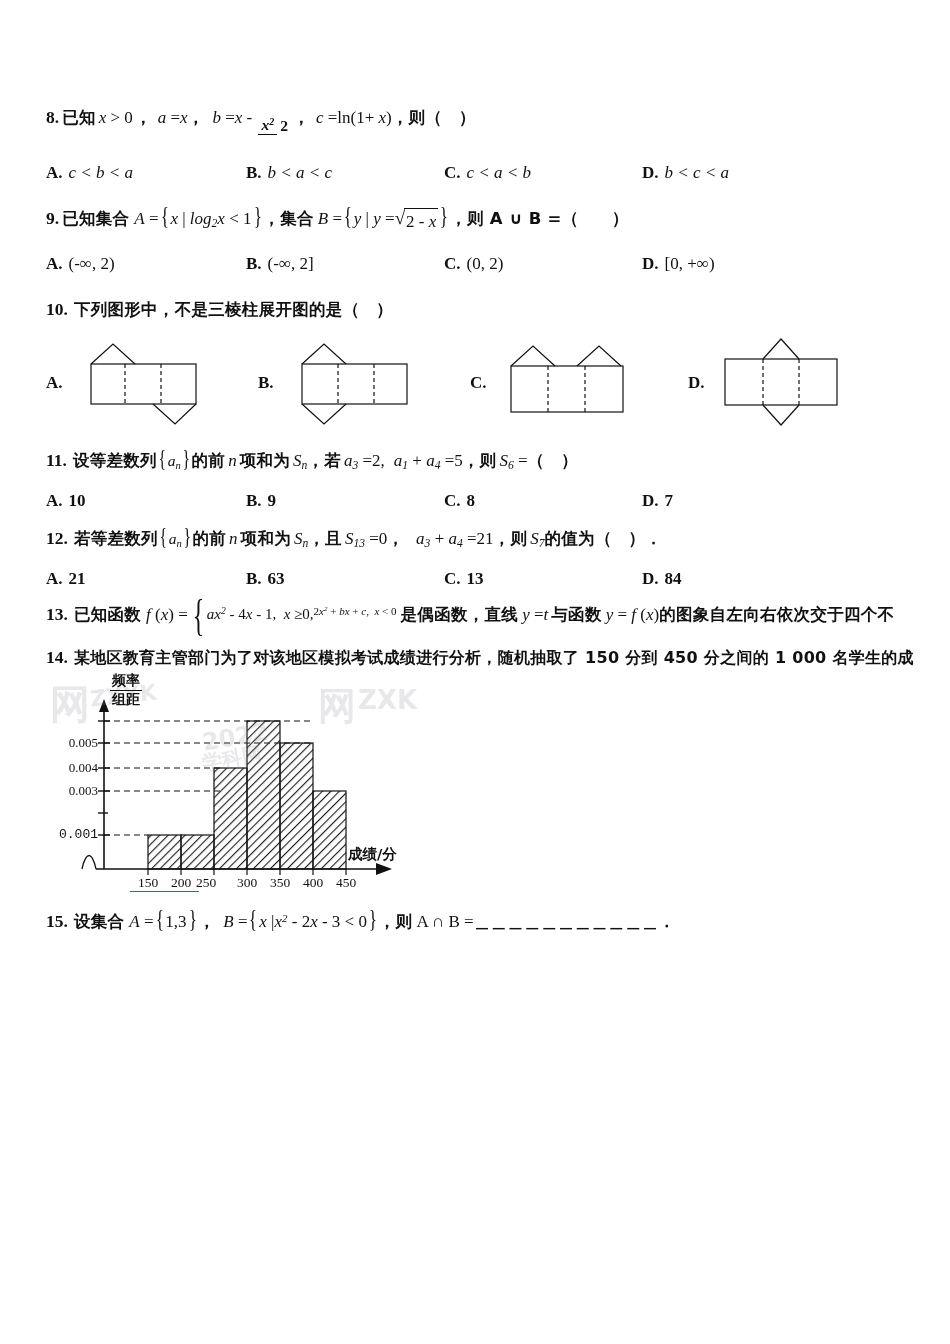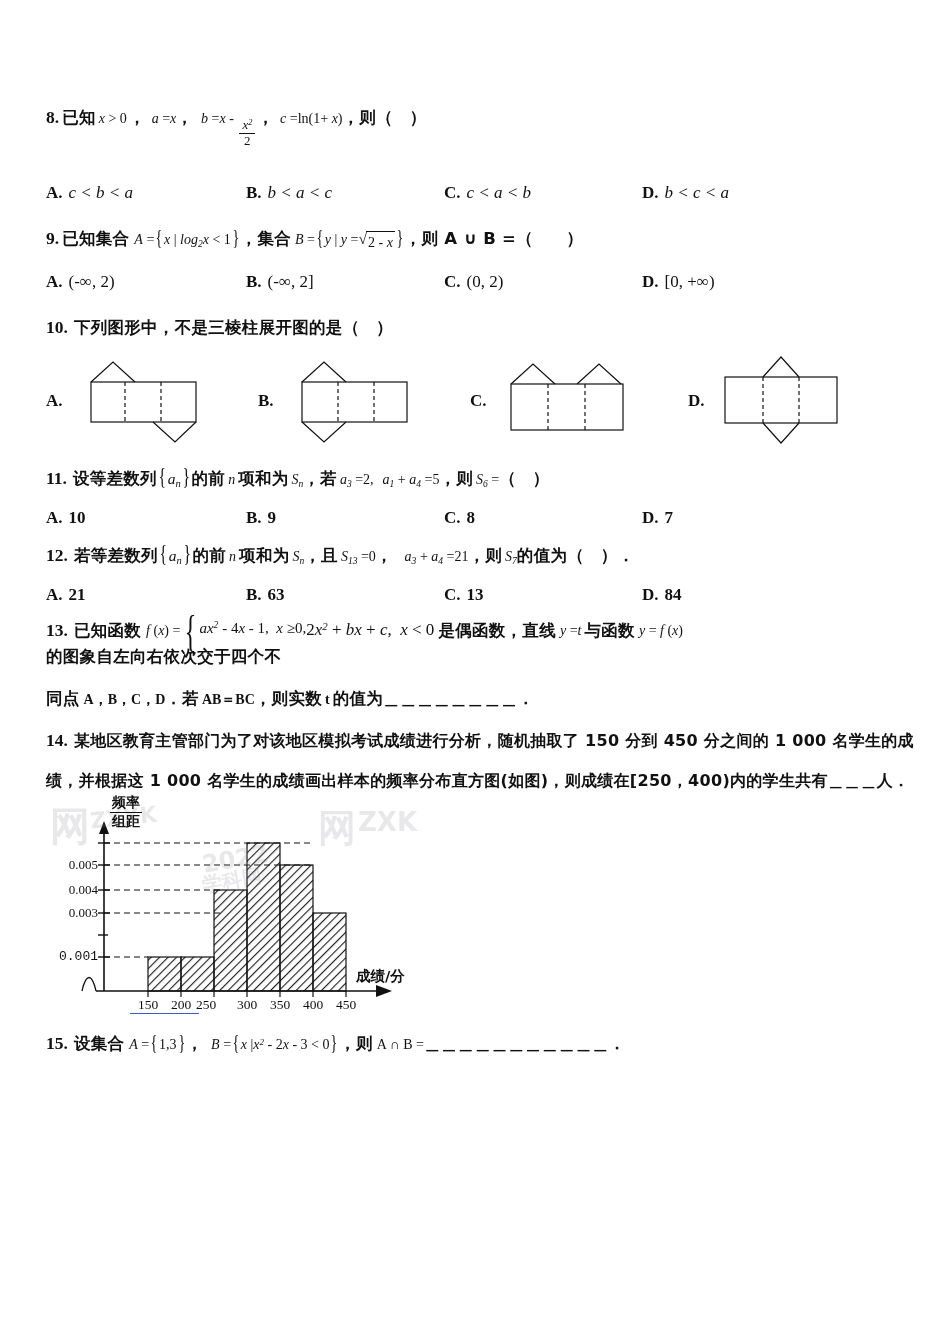--- a/index.html
+++ b/index.html
@@ -51,36 +51,37 @@
     font-weight: bold;
     font-family: "DejaVu Sans", "Liberation Sans", sans-serif;
     font-size: 16.5px;
   }
   .mi {
     font-style: italic;
     font-family: "Liberation Serif", "DejaVu Serif", serif;
   }
   .math {
     font-family: "Liberation Serif", "DejaVu Serif", serif;
-    font-size: 14px;
+    font-size: 17px;
     white-space: nowrap;
   }
   .small-math { font-size: 15.5px; }
   sub { font-size: 0.68em; vertical-align: -0.28em; font-style: italic;}
   sup { font-size: 0.64em; vertical-align: 0.5em; font-style: italic;}
 
   
   .frac {
     display: inline-flex;
-    flex-direction: column;
+    flex-direction: row;
     vertical-align: -0.45em;
     text-align: center;
-    margin: 12px 2px;
+    margin: 6px 2px;
     line-height: 1.05;
     font-size: 0.92em;
+    font-weight: bold;
   }
   .frac .num { border-bottom: 1px solid #111; padding: 0 3px 1px 3px; }
   .frac .den { padding: 1px 3px 0 3px; }
 
   
   .sqrt { display: inline-flex; align-items: stretch; }
   .sqrt .rad { font-size: 1.12em; line-height: 1; }
   .sqrt .body { border-top: 1px solid #111; padding: 0 2px; margin-left: -1px;}
 
   
@@ -372,48 +373,35 @@
 
     <div style="margin-top:12px;">
       <div class="qline" style="align-items:center;">
         <span class="qnum">13.</span>
         <span class="cn" style="margin-left:3px;">已知函数</span>
         <span class="math" style="margin-left:5px;"><i>f</i> (<i>x</i>) =</span>
         <span style="display:inline-flex;align-items:center;">
           <span style="font-size:2.5em;font-family:'Liberation Serif',serif;line-height:.55;transform:scaleX(.55);display:inline-block;">{</span>
           <span style="display:inline-flex;font-size:15px;line-height:1.45;margin-left:-2px;">
             <span class="math" style="font-size:15px;"><i>ax</i><sup>2</sup> - 4<i>x</i> - 1,&nbsp; <i>x</i> ≥0,</span>
-            <span class="math" style="font-size:17px;">2<i>x</i><sup>2</sup> + <i>bx</i> + <i>c</i>,&nbsp; <i>x</i> &lt; 0</span>
+            <span class="math" style="font-size:11px;">2<i>x</i><sup>2</sup> + <i>bx</i> + <i>c</i>,&nbsp; <i>x</i> &lt; 0</span>
           </span>
         </span>
         <span class="cn" style="margin-left:4px;">是偶函数，直线</span>
         <span class="math" style="margin-left:4px;"><i>y</i> =<i>t</i></span>
         <span class="cn" style="margin-left:3px;">与函数</span>
         <span class="math" style="margin-left:4px;"><i>y</i> = <i>f</i> (<i>x</i>)</span>
         <span class="cn">的图象自左向右依次交于四个不</span>
       </div>
-      <div class="qline" style="margin-top:16px;">
-        <span class="cn">同点</span>
-        <span class="math" style="font-weight:bold;margin-left:4px;">A，B，C，D</span>
-        <span class="cn">．若</span>
-        <span class="math" style="font-weight:bold;margin-left:3px;">AB＝BC</span>
-        <span class="cn">，则实数</span>
-        <span class="math" style="font-weight:bold;margin:0 3px;">t</span>
-        <span class="cn">的值为</span>
-        <span class="cn">＿＿＿＿＿＿＿＿．</span>
-      </div>
     </div>
 
     <div style="margin-top:16px;">
       <div class="qline">
         <span class="qnum">14.</span>
         <span class="cn" style="margin-left:3px;font-size:16px;">某地区教育主管部门为了对该地区模拟考试成绩进行分析，随机抽取了 150 分到 450 分之间的 1 000 名学生的成</span>
-      </div>
-      <div class="qline" style="margin-top:14px;">
-        <span class="cn" style="font-size:16px;">绩，并根据这 1 000 名学生的成绩画出样本的频率分布直方图(如图)，则成绩在[250，400)内的学生共有＿＿＿人．</span>
       </div>
 
       <div class="hist-wrap">
         
         <div class="watermark" style="left:-2px;top:-2px;font-size:40px;">网</div>
         <div class="watermark" style="left:38px;top:4px;font-size:22px;transform:rotate(-6deg);">ZXXK</div>
         <div class="watermark" style="left:150px;top:44px;font-size:24px;transform:rotate(-10deg);">2022</div>
         <div class="watermark" style="left:150px;top:66px;font-size:20px;transform:rotate(-10deg);">学科网</div>
         <div class="watermark" style="left:266px;top:2px;font-size:38px;">网</div>
         <div class="watermark" style="left:306px;top:6px;font-size:26px;">ZXK</div>
@@ -487,21 +475,21 @@
         
         <div style="position:absolute;left:78px;top:196px;width:36px;text-align:center;font-size:13.5px;font-family:'Liberation Serif',serif;border-bottom:1.4px solid #3a5fcd;">150</div>
         <div style="position:absolute;left:111px;top:196px;width:36px;text-align:center;font-size:13.5px;font-family:'Liberation Serif',serif;border-bottom:1.4px solid #3a5fcd;">200</div>
         <div style="position:absolute;left:144px;top:196px;width:36px;font-size:13.5px;font-family:'Liberation Serif',serif;">250</div>
         <div style="position:absolute;left:177px;top:196px;width:36px;text-align:center;font-size:13.5px;font-family:'Liberation Serif',serif;">300</div>
         <div style="position:absolute;left:210px;top:196px;width:36px;text-align:center;font-size:13.5px;font-family:'Liberation Serif',serif;">350</div>
         <div style="position:absolute;left:243px;top:196px;width:36px;text-align:center;font-size:13.5px;font-family:'Liberation Serif',serif;">400</div>
         <div style="position:absolute;left:276px;top:196px;width:36px;text-align:center;font-size:13.5px;font-family:'Liberation Serif',serif;">450</div>
 
         
-        <div class="cnn" style="position:absolute;left:304px;top:166px;font-size:14.5px;">成绩/分</div>
+        <div class="cnn" style="position:absolute;left:296px;top:166px;font-size:14.5px;">成绩/分</div>
       </div>
     </div>
 
     <div style="margin-top:14px;">
       <div class="qline">
         <span class="qnum">15.</span>
         <span class="cn" style="margin-left:3px;">设集合</span>
         <span class="math" style="margin-left:5px;">
           <i>A</i> =<span class="brace">{</span>1,3<span class="brace">}</span>
         </span>

